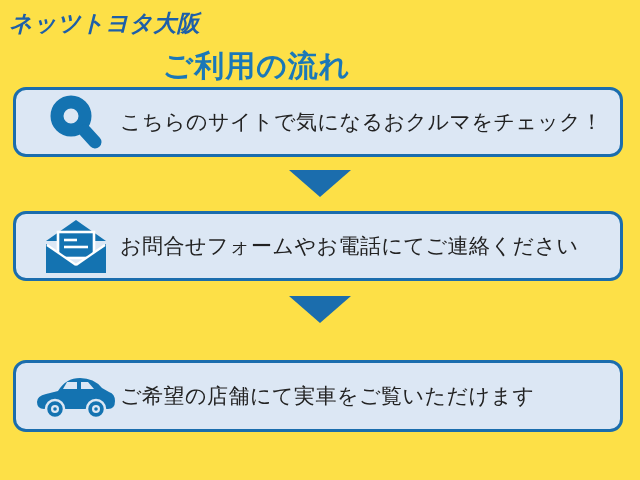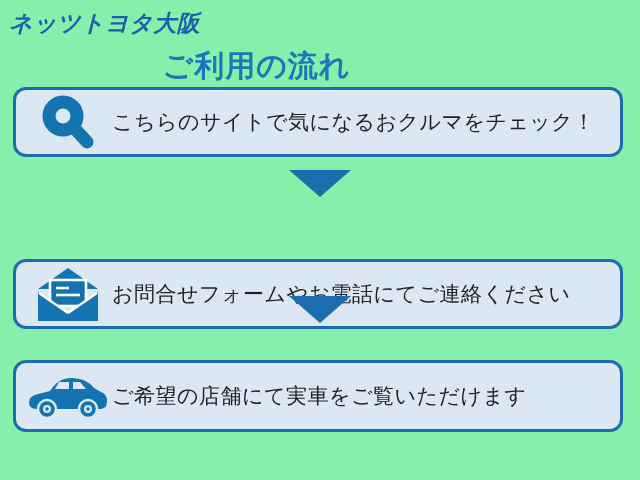--- a/index.html
+++ b/index.html
@@ -7,21 +7,21 @@
   body {
     font-family: "Liberation Sans", "DejaVu Sans", sans-serif;
     width: 640px; height: 480px;
     position: relative;
     overflow: hidden;
   }
   .canvas {
     position: absolute;
     left: 0; top: 0;
     width: 640px; height: 480px;
-    background: #86efac;
+    background: #fde047;
   }
   .logo {
     position: absolute;
     left: 9px; top: 8px;
     font-size: 23px;
     font-weight: bold;
     font-style: italic;
     letter-spacing: 0.5px;
     color: #1d5fa9;
     white-space: nowrap;
@@ -39,24 +39,24 @@
   .step-card {
     position: absolute;
     left: 13px;
     width: 610px;
     height: 70px;
     background: #dce7f4;
     border: 3px solid #1b6dad;
     border-radius: 13px;
     display: flex;
     align-items: center;
-    padding-left: 8px;
+    padding-left: 16px;
   }
   .step-card.card-1 { top: 87px; }
-  .step-card.card-2 { top: 211px; margin-top: 48px; }
+  .step-card.card-2 { top: 211px; }
   .step-card.card-3 { top: 360px; height: 72px; }
   .step-icon {
     width: 88px;
     min-width: 88px;
     display: flex;
     align-items: center;
     justify-content: center;
   }
   .step-text {
     font-size: 21px;

